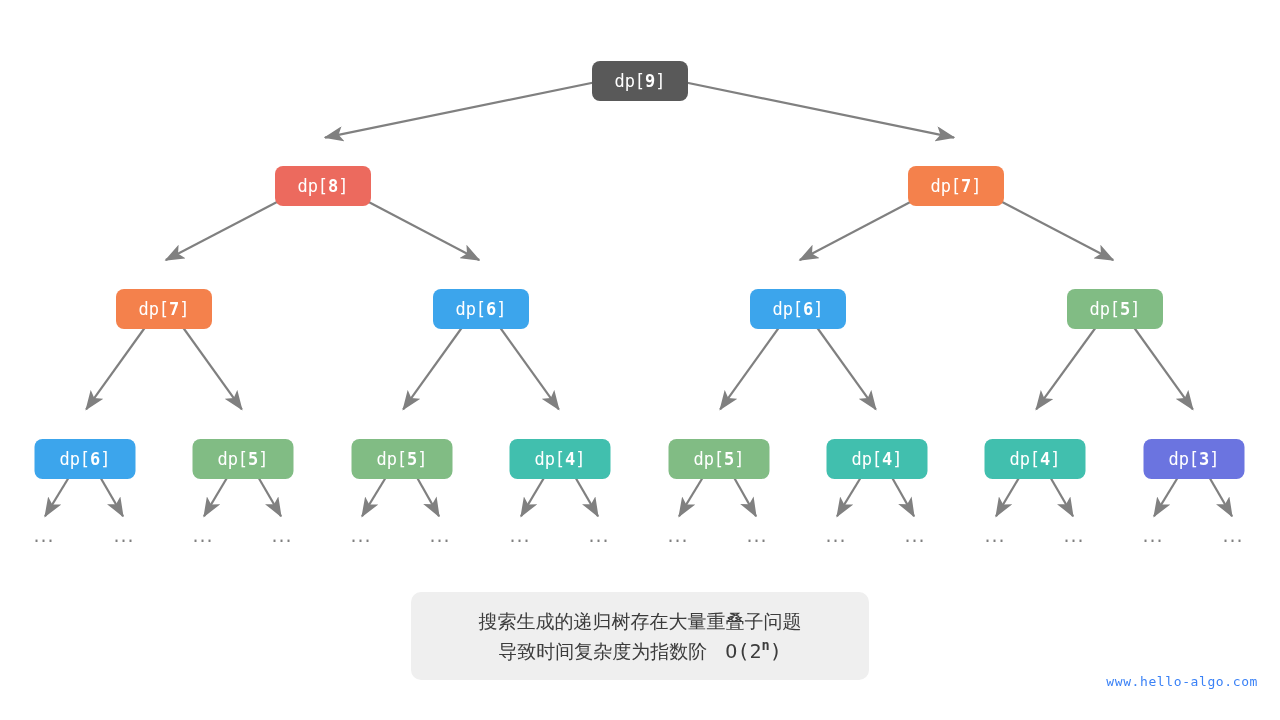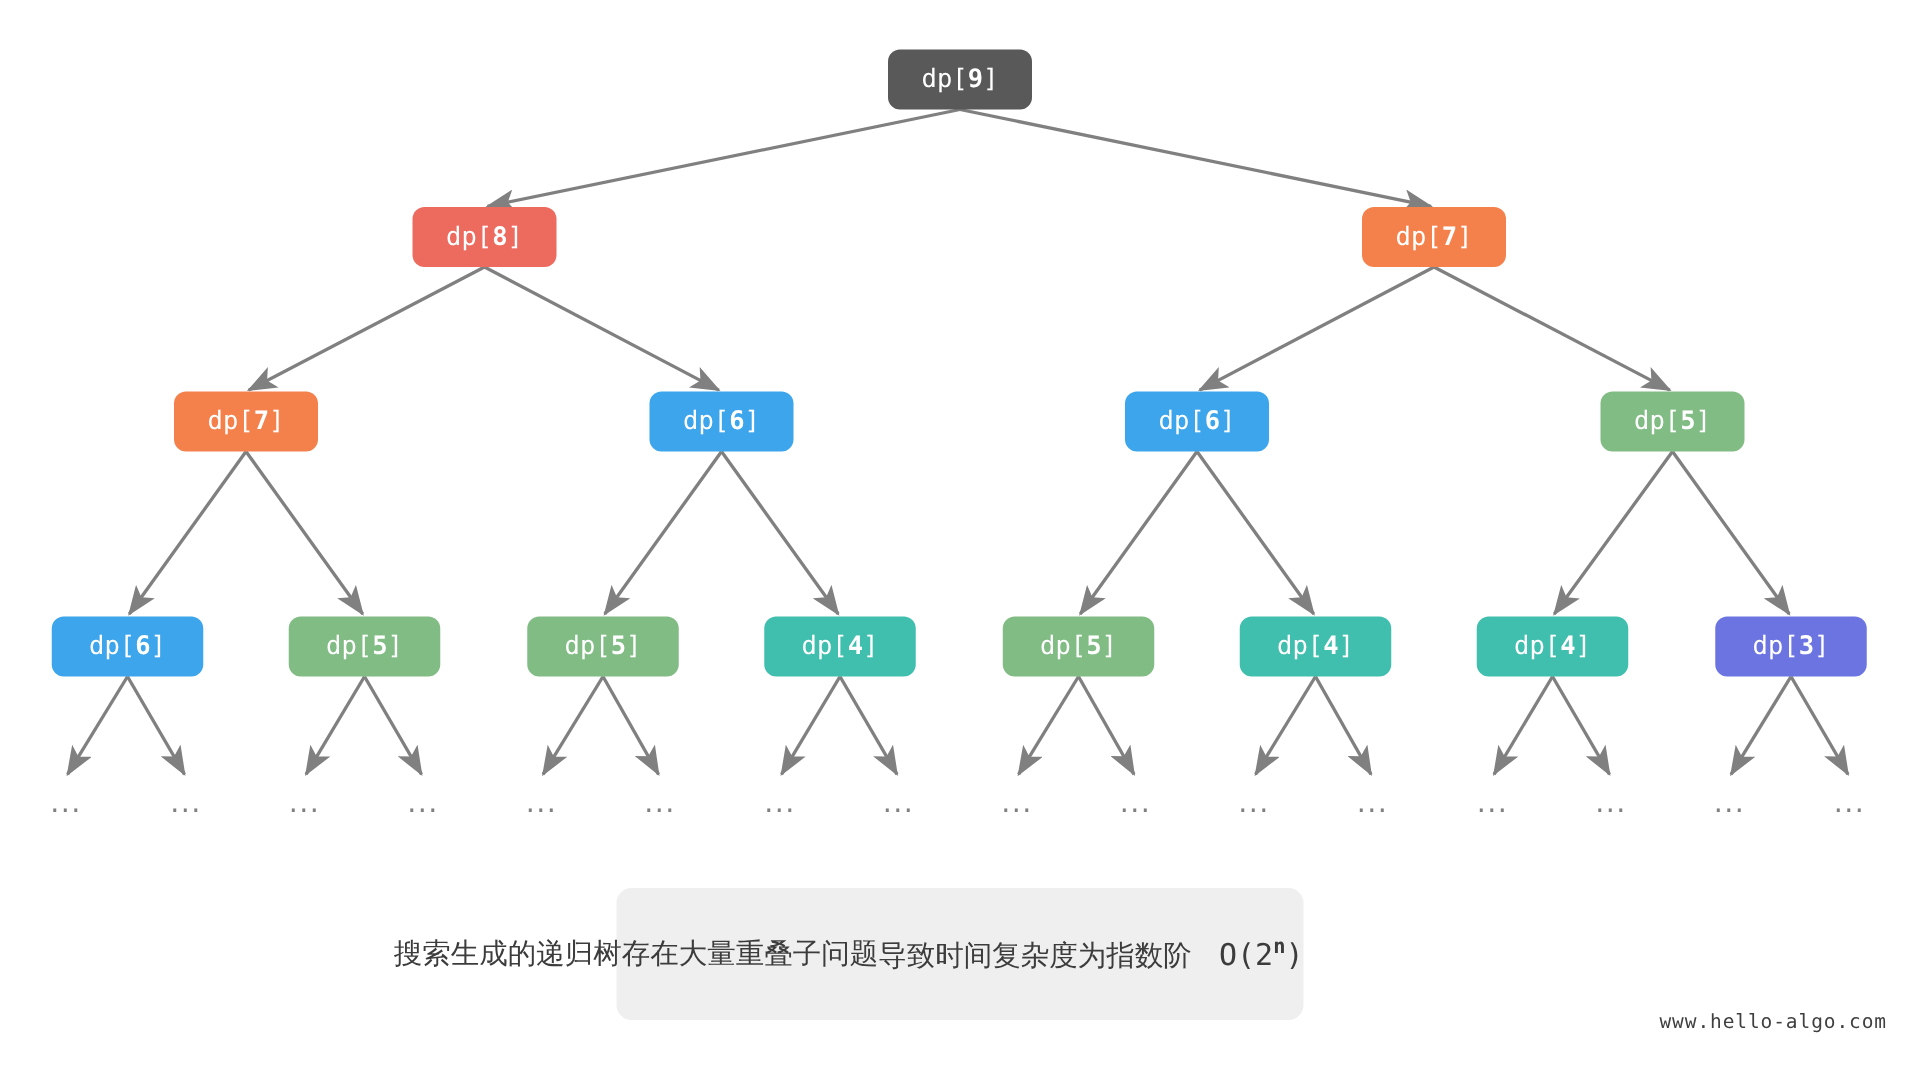--- a/index.html
+++ b/index.html
@@ -30,20 +30,21 @@
     display: flex;
     align-items: center;
     justify-content: center;
     color: #ffffff;
     font-family: "DejaVu Sans Mono", monospace;
     font-size: 17px;
     letter-spacing: 0px;
     white-space: nowrap;
     box-sizing: border-box;
     transform: translateX(-50%);
+    margin-top: 28px;
   }
   .node .lbl-pre,
   .node .lbl-post {
     font-weight: 400;
   }
   .node .lbl-num {
     font-weight: 700;
   }
   .ellipsis {
     position: absolute;
@@ -57,23 +58,23 @@
   }
   #caption-box {
     position: absolute;
     left: 411px;
     top: 592px;
     width: 458px;
     height: 88px;
     background: #efefef;
     border-radius: 10px;
     display: flex;
-    flex-direction: row;
+    flex-direction: column;
     align-items: center;
-    justify-content: flex-end;
+    justify-content: center;
     box-sizing: border-box;
   }
   .caption-line {
     color: #3c3c3c;
     font-family: "DejaVu Sans", sans-serif;
     font-size: 19px;
     line-height: 30px;
     white-space: nowrap;
   }
   .caption-line .mono {
@@ -83,21 +84,21 @@
   .caption-line sup {
     font-size: 0.68em;
     font-weight: 700;
     vertical-align: super;
     line-height: 0;
   }
   #watermark {
     position: absolute;
     right: 22px;
     top: 674px;
-    color: #404040;
+    color: #3b82f6;
     font-family: "DejaVu Sans Mono", monospace;
     font-size: 13px;
     letter-spacing: 0.6px;
     white-space: nowrap;
   }
 </style>
 </head>
 <body>
 
 <div id="stage">

